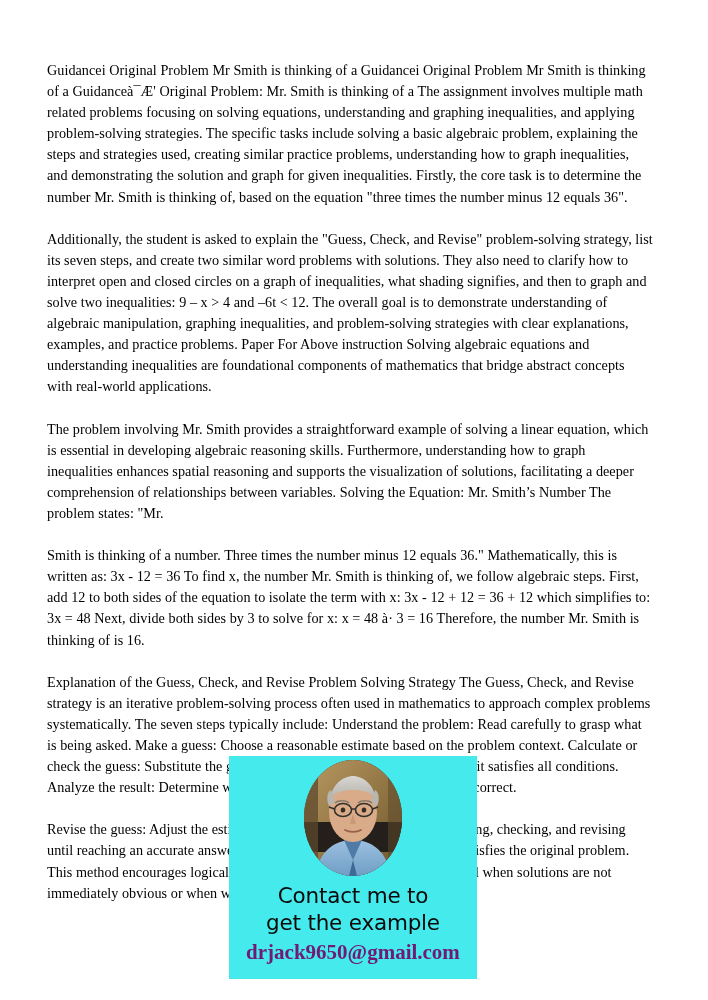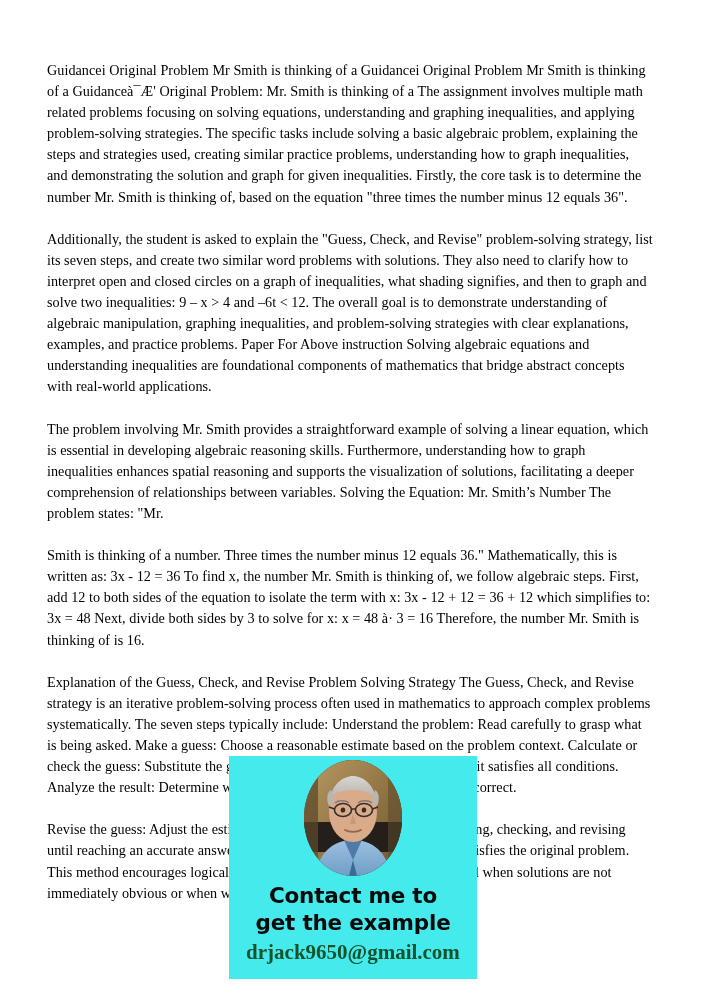--- a/index.html
+++ b/index.html
@@ -65,34 +65,34 @@
     position: relative;
     background: #2d2a26;
     flex: none;
   }
   #portrait-art { position: absolute; inset: 0; }
 
   #contact-lines {
     margin-top: 6px;
     text-align: center;
     font-family: "DejaVu Sans", "Liberation Sans", sans-serif;
-    font-weight: bold;
+    font-weight: normal;
     font-size: 21.5px;
     line-height: 27px;
     color: #0a0a0a;
     letter-spacing: -0.2px;
   }
   #contact-email {
     margin-top: 4px;
     text-align: right;
     font-family: "Liberation Serif", "DejaVu Serif", serif;
     font-weight: bold;
     font-size: 21px;
     line-height: 24px;
-    color: #14532d;
+    color: #701a75;
   }
 </style>
 </head>
 <body>
 
 <div id="doc-page">
 
   <div id="doc-body">
     <p class="para">Guidancei Original Problem Mr Smith is thinking of a Guidancei Original Problem Mr Smith is thinking of a Guidanceà¯Æ' Original Problem: Mr. Smith is thinking of a The assignment involves multiple math related problems focusing on solving equations, understanding and graphing inequalities, and applying problem-solving strategies. The specific tasks include solving a basic algebraic problem, explaining the steps and strategies used, creating similar practice problems, understanding how to graph inequalities, and demonstrating the solution and graph for given inequalities. Firstly, the core task is to determine the number Mr. Smith is thinking of, based on the equation "three times the number minus 12 equals 36".</p>
     <p class="para">Additionally, the student is asked to explain the "Guess, Check, and Revise" problem-solving strategy, list its seven steps, and create two similar word problems with solutions. They also need to clarify how to interpret open and closed circles on a graph of inequalities, what shading signifies, and then to graph and solve two inequalities: 9 – x &gt; 4 and –6t &lt; 12. The overall goal is to demonstrate understanding of algebraic manipulation, graphing inequalities, and problem-solving strategies with clear explanations, examples, and practice problems. Paper For Above instruction Solving algebraic equations and understanding inequalities are foundational components of mathematics that bridge abstract concepts with real-world applications.</p>

